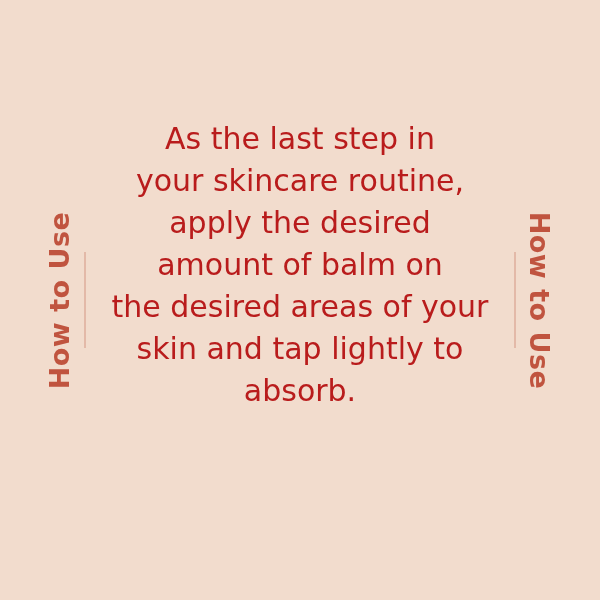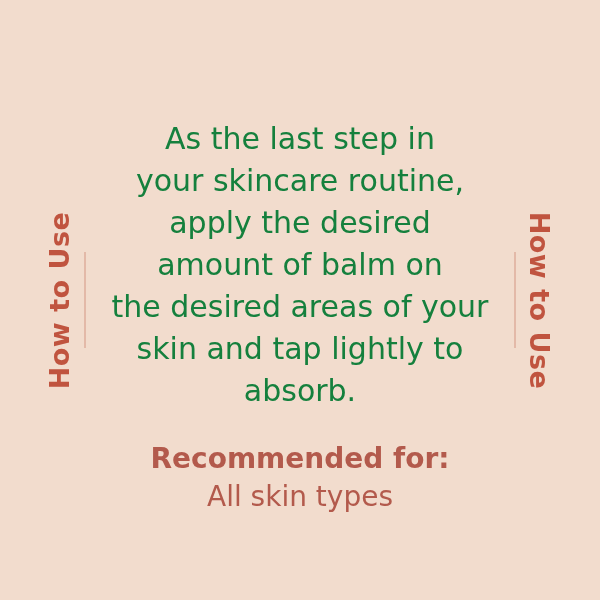--- a/index.html
+++ b/index.html
@@ -65,21 +65,21 @@
 
   
   .content {
     position: absolute;
     left: 100px;
     right: 100px;
     top: 118px;
     text-align: center;
   }
   .body-text {
-    color: #15803d;
+    color: #b91c1c;
     font-size: 30px;
     line-height: 42px;
     margin: 0;
     white-space: pre-line;
   }
   .rec-block {
     margin-top: 28px;
   }
   .rec-title {
     color: #b35a4c;
@@ -111,19 +111,15 @@
   <div class="rule right"></div>
 
   <div class="content">
     <p class="body-text">As the last step in
 your skincare routine,
 apply the desired
 amount of balm on
 the desired areas of your
 skin and tap lightly to
 absorb.</p>
-    <div class="rec-block">
-      <p class="rec-title">Recommended for:</p>
-      <p class="rec-value">All skin types</p>
-    </div>
   </div>
 
 </div>
 
 </body></html>

